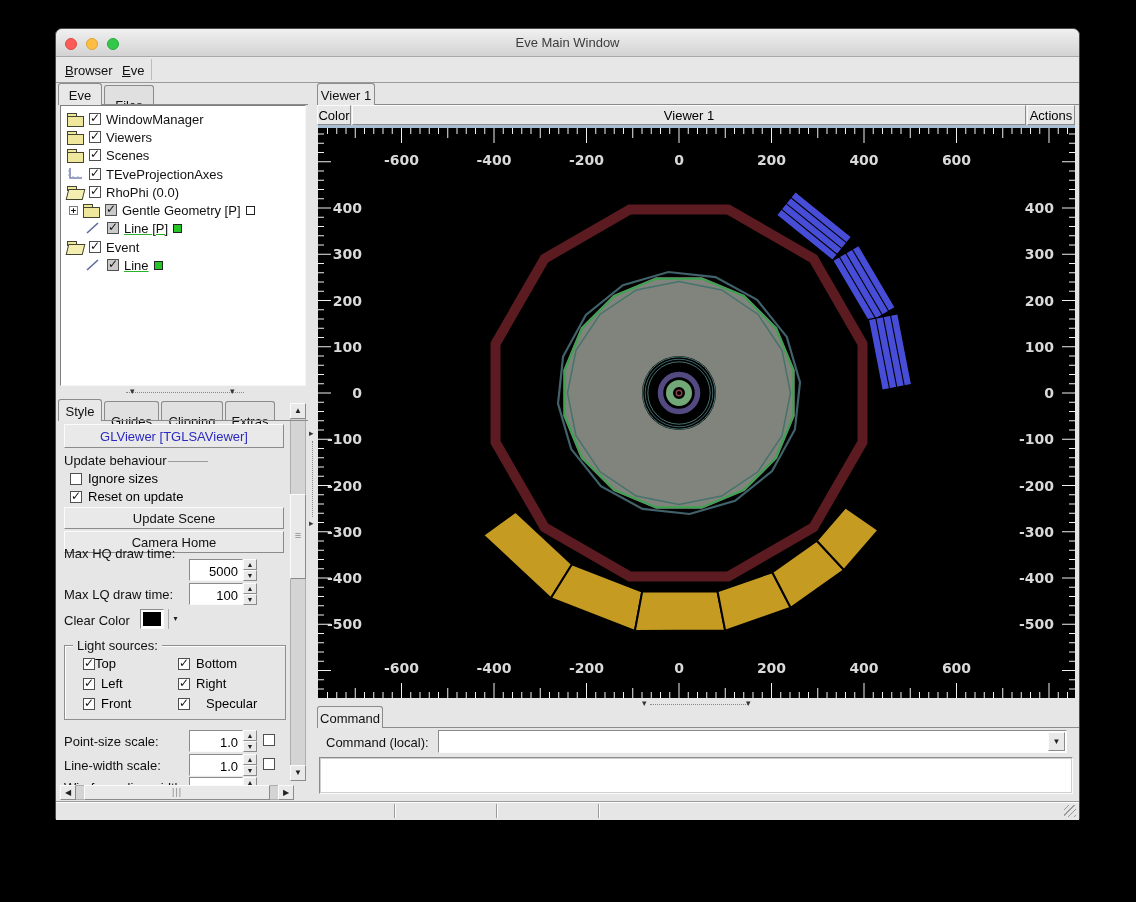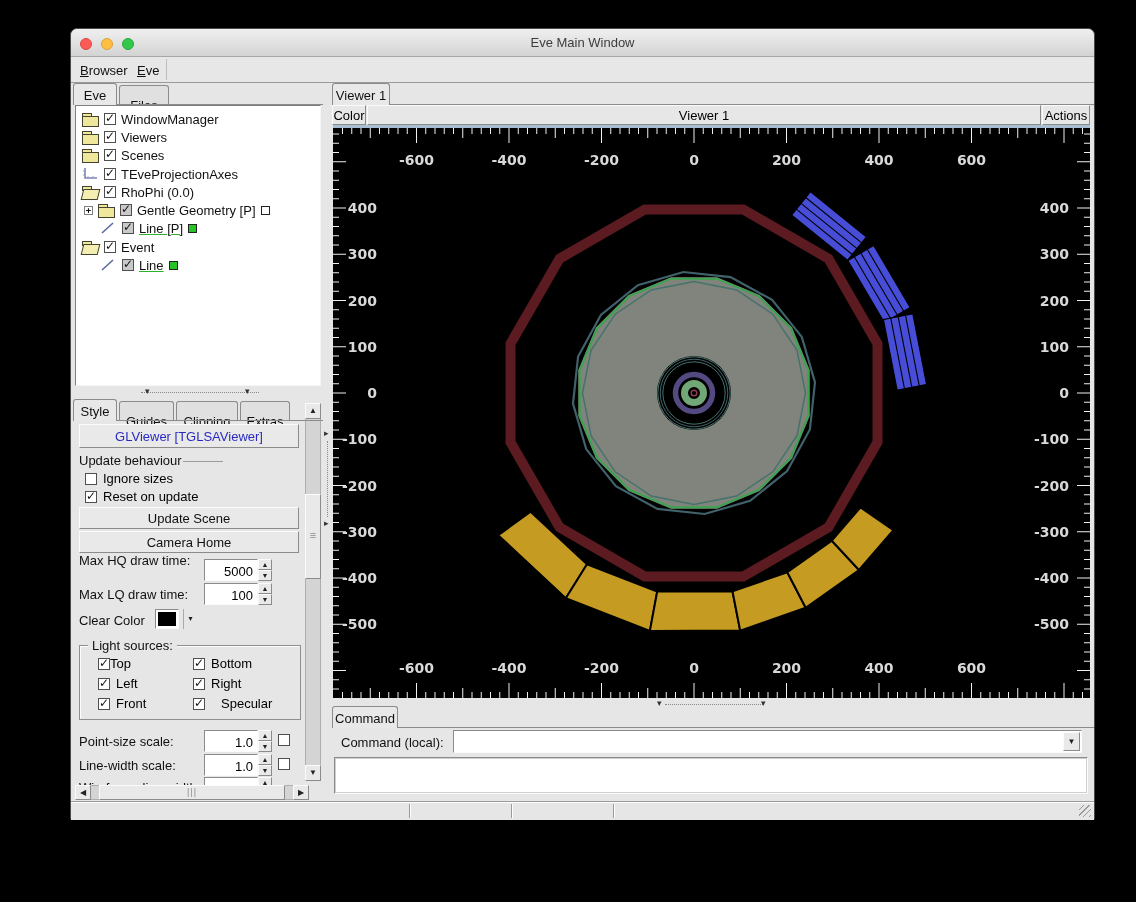--- a/index.html
+++ b/index.html
@@ -1,19 +1,19 @@
 <!DOCTYPE html>
 <html><head>
 <meta charset="utf-8">
 <style>
   * { margin:0; padding:0; box-sizing:border-box; }
   html,body { width:1136px; height:902px; background:#000; overflow:hidden;
               font-family:"Liberation Sans", sans-serif; }
   .window { position:absolute; left:55px; top:28px; width:1025px; height:792px;
-            background:#e6e6e6; border-radius:7px 7px 2px 2px; border:1px solid #4a4a4a;margin-left:15px; }
+            background:#e6e6e6; border-radius:7px 7px 2px 2px; border:1px solid #4a4a4a; }
   
   .titlebar { position:absolute; left:0; top:0; right:0; height:28px;
               background:linear-gradient(#f0f0f0,#d3d3d3); border-bottom:1px solid #a8a8a8;
               border-radius:7px 7px 0 0; }
   .tl-dot { position:absolute; top:9px; width:12px; height:12px; border-radius:50%; }
   .dot-red    { left:9px;  background:#fc5b57; border:1px solid #d94c44; }
   .dot-yellow { left:30px; background:#fdbe41; border:1px solid #dba338; }
   .dot-green  { left:51px; background:#34c84a; border:1px solid #2aa83b; }
   .title-text { position:absolute; left:0; right:0; top:6px; text-align:center;
                 font-size:13px; color:#3c3c3c; }
@@ -200,21 +200,21 @@
       <span style="font-size:13px">Ignore sizes</span>
     </div>
     <div style="position:absolute; left:14px; top:68px; display:flex; gap:6px; align-items:center">
       <span class="cb checked"></span>
       <span style="font-size:13px">Reset on update</span>
     </div>
 
     <div class="btn" style="left:8px; top:86px; width:220px; height:22px; padding-top:3px">Update Scene</div>
     <div class="btn" style="left:8px; top:110px; width:220px; height:22px; padding-top:3px">Camera Home</div>
 
-    <div class="label13" style="left:8px; top:132px">Max HQ draw time:</div>
+    <div class="label13" style="left:8px; top:125px">Max HQ draw time:</div>
     <input class="spinfield" style="left: 133px; top: 138px; width: 54px; height: 22px;" value="5000">
     <div class="spinbtns" style="left:187px; top:138px">
       <div class="sbn" style="top:0">▲</div>
       <div class="sbn" style="top:11px">▼</div>
     </div>
 
     <div class="label13" style="left:8px; top:166px">Max LQ draw time:</div>
     <input class="spinfield" style="left: 133px; top: 162px; width: 54px; height: 22px;" value="100">
     <div class="spinbtns" style="left:187px; top:162px">
       <div class="sbn" style="top:0">▲</div>

